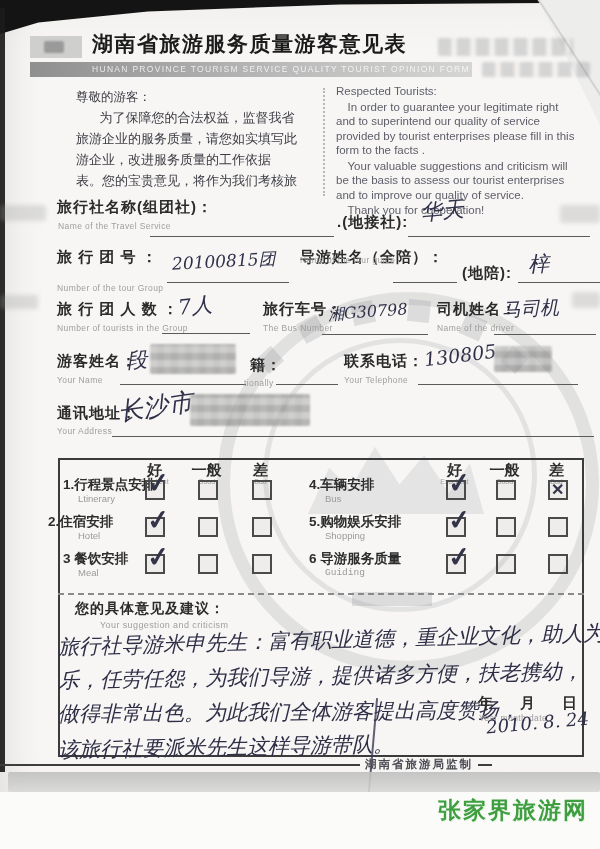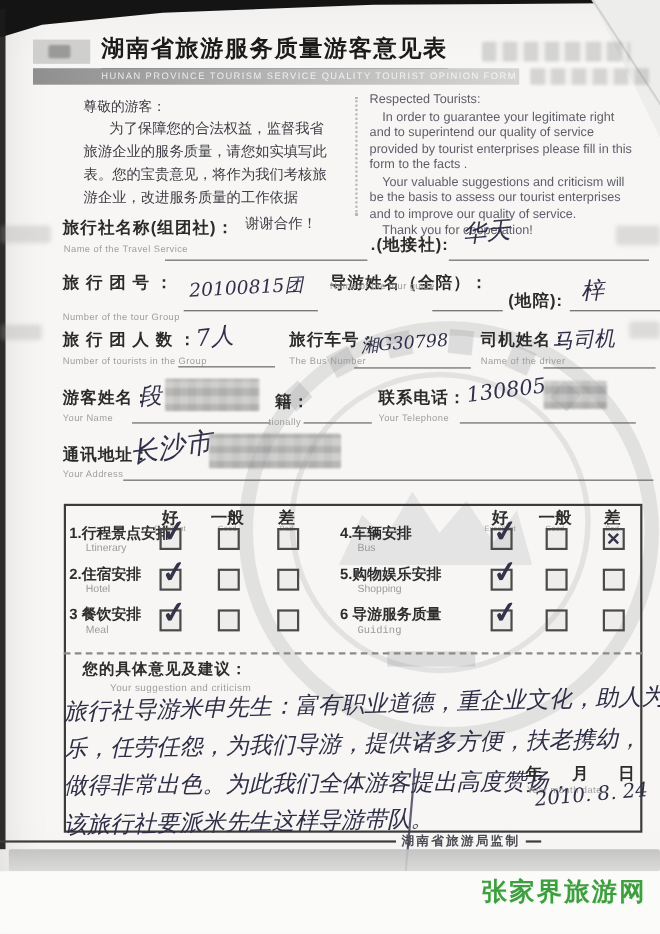--- a/index.html
+++ b/index.html
@@ -112,23 +112,22 @@
   </div>
   <div class="abs title">湖南省旅游服务质量游客意见表</div>
   <div class="abs ghost" style="left:438px;top:38px;width:135px;height:18px;"></div>
   <div class="abs subbar">HUNAN PROVINCE TOURISM SERVICE QUALITY TOURIST OPINION FORM</div>
   <div class="abs ghost" style="left:482px;top:62px;width:108px;height:15px;"></div>
 
   <div class="abs zh-intro">
     <div class="sal">尊敬的游客：</div>
     <div class="l0">为了保障您的合法权益，监督我省</div>
     <div>旅游企业的服务质量，请您如实填写此</div>
+    <div>游企业，改进服务质量的工作依据</div>
     <div>表。您的宝贵意见，将作为我们考核旅</div>
-    <div>游企业，改进服务质量的工作依据</div>
-    <div class="thanks">谢谢合作！</div>
   </div>
   <div class="abs intro-div"></div>
   <div class="abs en-intro">
     <p class="sal">Respected Tourists:</p>
     <p>In order to guarantee your legitimate right and to superintend our quality of service provided by tourist enterprises please fill in this form to the facts .</p>
     <p>Your valuable suggestions and criticism will be the basis to assess our tourist enterprises and to improve our quality of service.</p>
     <p>Thank you for cooperation!</p>
   </div>
 
   <div class="abs lbl" style="left:57px;top:198px;">旅行社名称(组团社)：</div>
@@ -206,21 +205,21 @@
     <div class="z">一般</div>
     <div class="e">Good</div>
   </div>
   <div class="abs rh" style="left:534px;top:461px;">
     <div class="z">差</div>
     <div class="e">Bad</div>
   </div>
 
   <div class="abs item-zh" style="left:63px;top:476px;">1.行程景点安排</div>
   <div class="abs item-en" style="left:78px;top:493px;">Ltinerary</div>
-  <div class="abs item-zh" style="left:63px;top:513px;">2.住宿安排</div>
+  <div class="abs item-zh" style="left:48px;top:513px;">2.住宿安排</div>
   <div class="abs item-en" style="left:78px;top:530px;">Hotel</div>
   <div class="abs item-zh" style="left:63px;top:550px;">3 餐饮安排</div>
   <div class="abs item-en" style="left:78px;top:567px;">Meal</div>
 
   <div class="abs item-zh" style="left:309px;top:476px;">4.车辆安排</div>
   <div class="abs item-en" style="left:325px;top:493px;">Bus</div>
   <div class="abs item-zh" style="left:309px;top:513px;">5.购物娱乐安排</div>
   <div class="abs item-en" style="left:325px;top:530px;">Shopping</div>
   <div class="abs item-zh" style="left:309px;top:550px;">6 导游服务质量</div>
   <div class="abs item-en" style="left:325px;top:567px;font-family:Liberation Mono, monospace;">Guiding</div>

